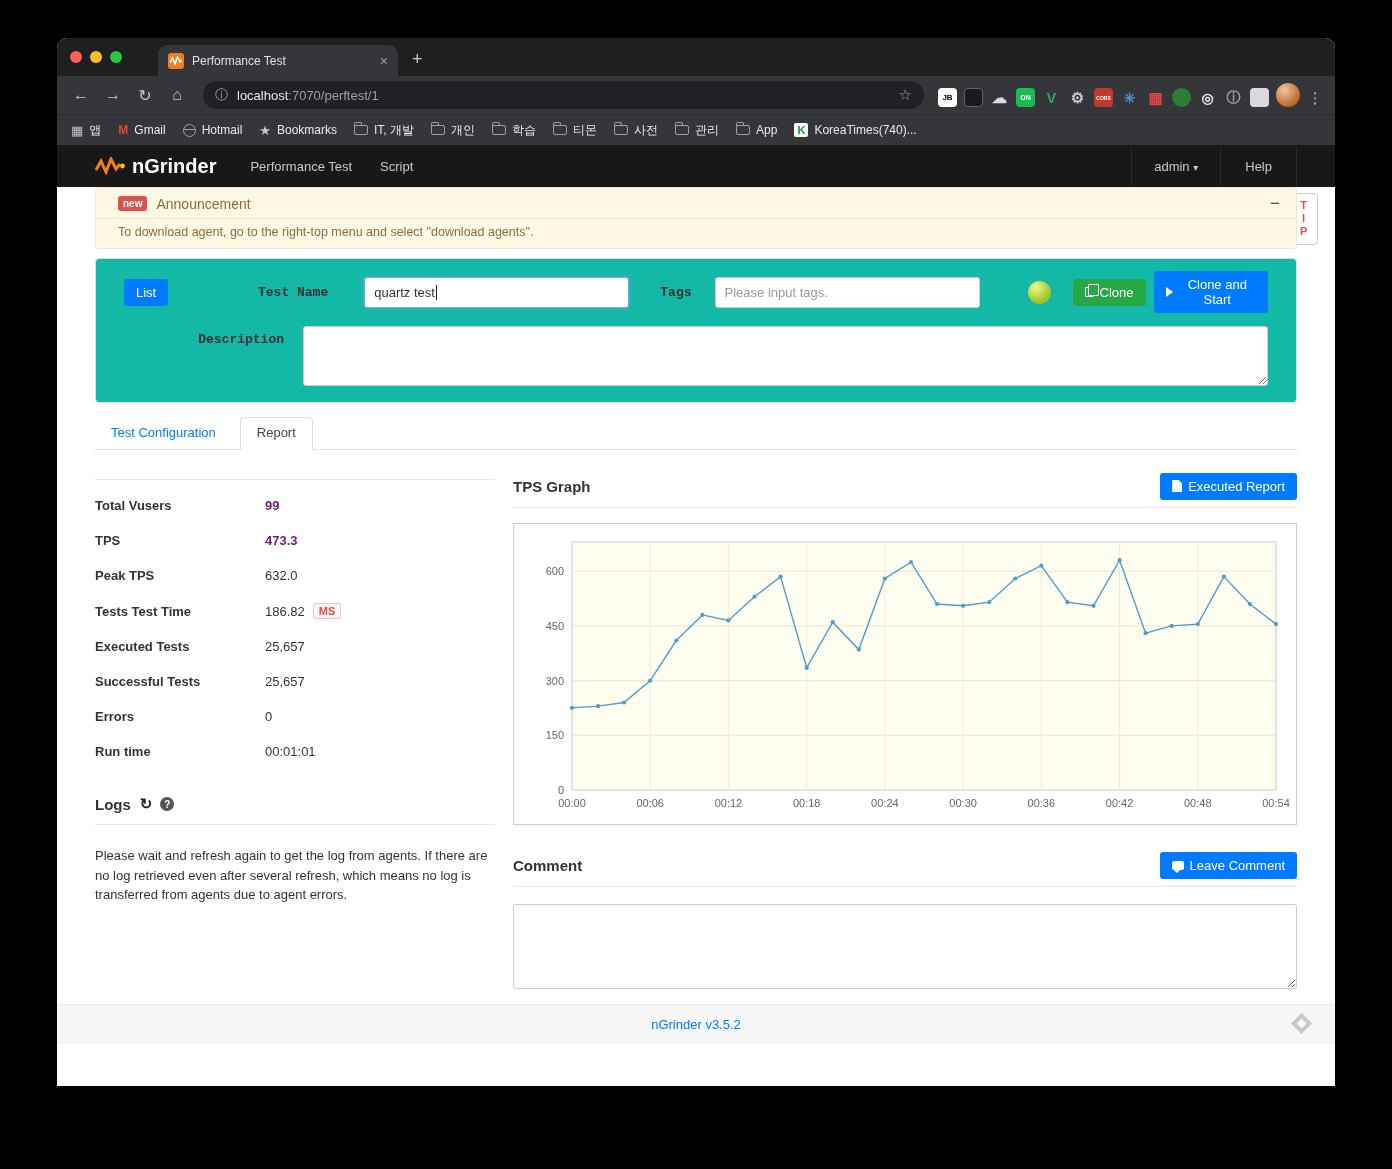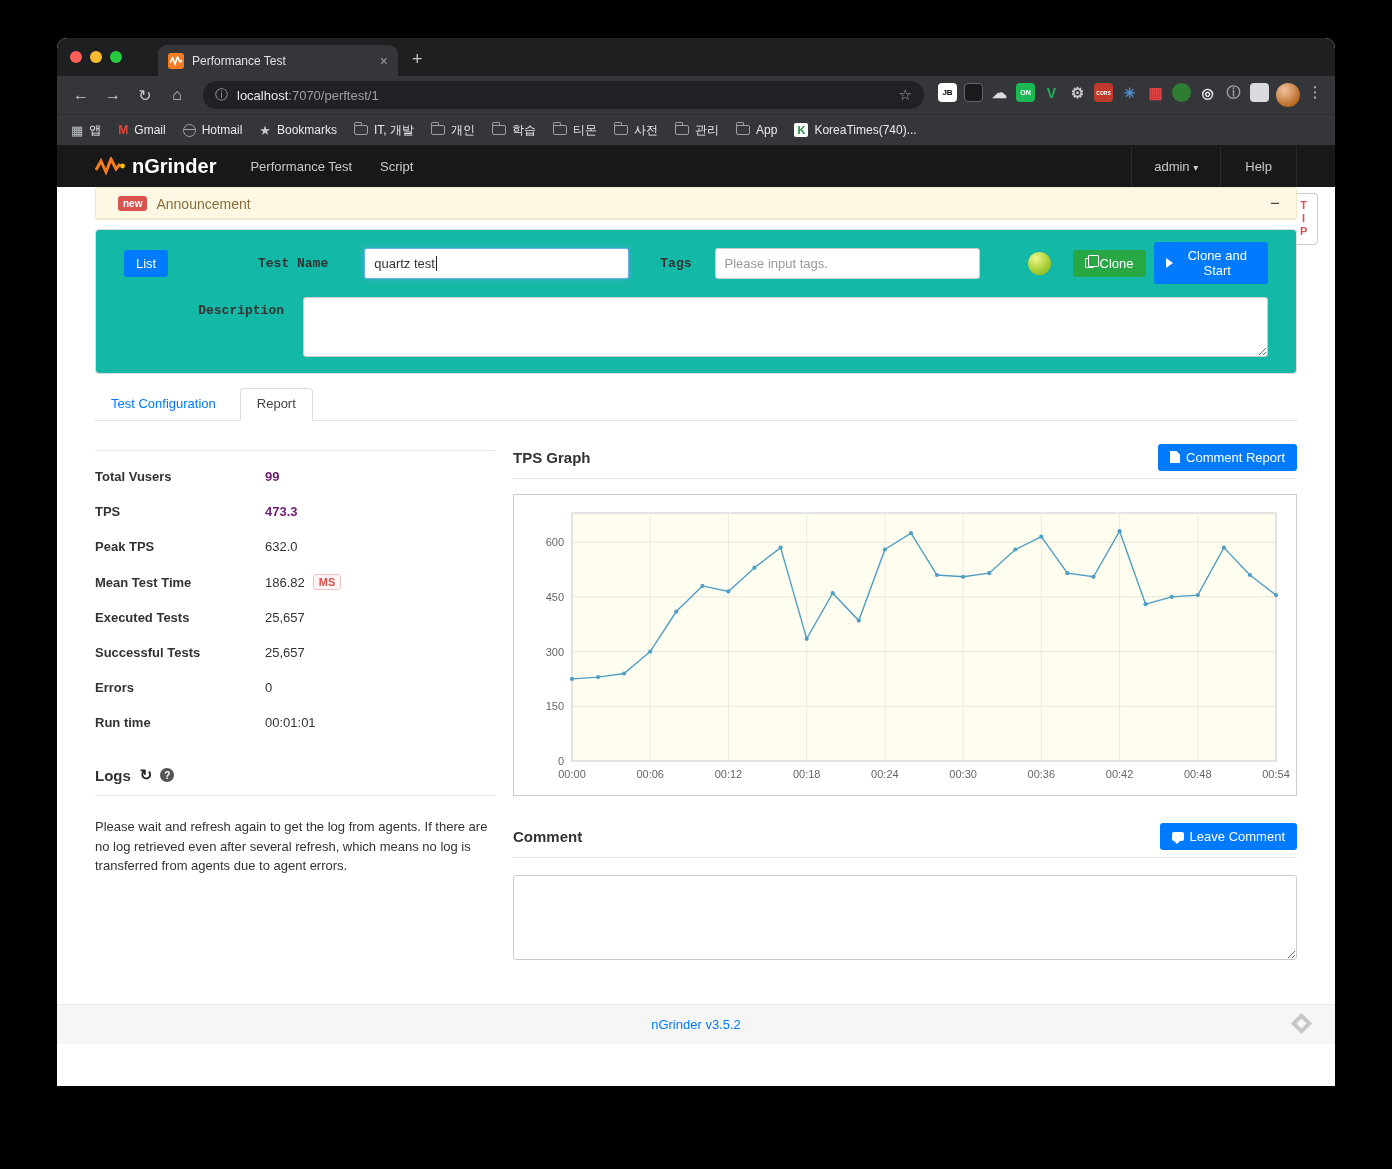--- a/index.html
+++ b/index.html
@@ -31,21 +31,21 @@
   .toolbar { height:38px; background:#35363a; display:flex; align-items:center; padding:0 12px; gap:8px; }
   .nav-ic { color:#c6c8cc; font-size:16px; width:24px; text-align:center; flex:none; }
   .omnibox {
     flex:1; height:28px; background:#202124; border-radius:14px;
     display:flex; align-items:center; gap:9px; padding:0 12px; margin:0 6px; min-width:0;
   }
   .omnibox .ob-info { color:#9aa0a6; font-size:13px; }
   .omnibox .url { font-size:13px; color:#e8eaed; white-space:nowrap; overflow:hidden; flex:1; }
   .omnibox .url .url-path { color:#9aa0a6; }
   .omnibox .ob-star { color:#9aa0a6; font-size:15px; }
-  .ext-row { display:flex; align-items:flex-start; gap:7px; }
+  .ext-row { display:flex; align-items:flex-end; gap:7px; }
   .ext { width:19px; height:19px; border-radius:4px; display:flex; align-items:center; justify-content:center;
          font-size:8px; font-weight:bold; color:#fff; flex:none; }
   .ext.jb { background:#fff; color:#000; font-size:8px; }
   .ext.phone { background:#1a1a1c; border:1px solid #5f6368; }
   .ext.cloud { background:transparent; color:#dadce0; font-size:15px; }
   .ext.on { background:#1db954; font-size:7px; }
   .ext.v { background:transparent; color:#27ae60; font-size:14px; }
   .ext.gear { background:transparent; color:#c6c8cc; font-size:15px; }
   .ext.cors { background:#c0392b; font-size:5px; letter-spacing:0; }
   .ext.ast { background:transparent; color:#4d8fd6; font-size:14px; }
@@ -283,20 +283,21 @@
       </div>
     </div>
 
     <div class="announce-wrap">
       <div class="announce">
         <div class="ann-row1">
           <span class="ann-badge">new</span>
           <span class="ann-title">Announcement</span>
           <span class="ann-min">−</span>
         </div>
+        <div class="ann-row2">To download agent, go to the right-top menu and select "download agents".</div>
       </div>
       <div class="tip-tab">TIP</div>
     </div>
 
     <div class="container">
 
       <div class="card">
         <div class="frow">
           <button class="btn btn-blue">List</button>
           <span class="lbl lbl-col">Test Name</span>
@@ -337,21 +338,21 @@
               </div>
             <div class="srow">
                 <span class="lab">TPS</span>
                 <span class="val hl">473.3</span>
               </div>
             <div class="srow">
                 <span class="lab">Peak TPS</span>
                 <span class="val">632.0</span>
               </div>
             <div class="srow">
-                <span class="lab">Mean Test Time</span>
+                <span class="lab">Tests Test Time</span>
                 <span class="val">
                   <span>186.82</span>
                   <span class="ms-badge">MS</span>
                 </span>
               </div>
             <div class="srow">
                 <span class="lab">Executed Tests</span>
                 <span class="val">25,657</span>
               </div>
             <div class="srow">
@@ -377,21 +378,21 @@
           </div>
           <div class="hr"></div>
           <div class="logs-text">Please wait and refresh again to get the log from agents. If there are no log retrieved even after several refresh, which means no log is transferred from agents due to agent errors.</div>
         </div>
 
         <div class="col-right">
           <div class="sec-head">
             <span class="sec-title">TPS Graph</span>
             <button class="btn btn-blue">
                 <span class="doc-ic"></span>
-                <span>Comment Report</span>
+                <span>Executed Report</span>
               </button>
           </div>
           <div class="hr"></div>
           <div class="chart-box"><svg width="778" height="296">
                 <rect x="58" y="18" width="704" height="248" fill="#fffdf0" stroke="#c9c9c9"></rect>
                 <text x="50" y="270" text-anchor="end" font-size="11" fill="#666" font-family="Liberation Sans, sans-serif">0</text>
                 <line x1="58" x2="762" y1="211.29411764705884" y2="211.29411764705884" stroke="#e7e5d8"></line>
                 <text x="50" y="215.29411764705884" text-anchor="end" font-size="11" fill="#666" font-family="Liberation Sans, sans-serif">150</text>
                 <line x1="58" x2="762" y1="156.58823529411765" y2="156.58823529411765" stroke="#e7e5d8"></line>
                 <text x="50" y="160.58823529411765" text-anchor="end" font-size="11" fill="#666" font-family="Liberation Sans, sans-serif">300</text>

